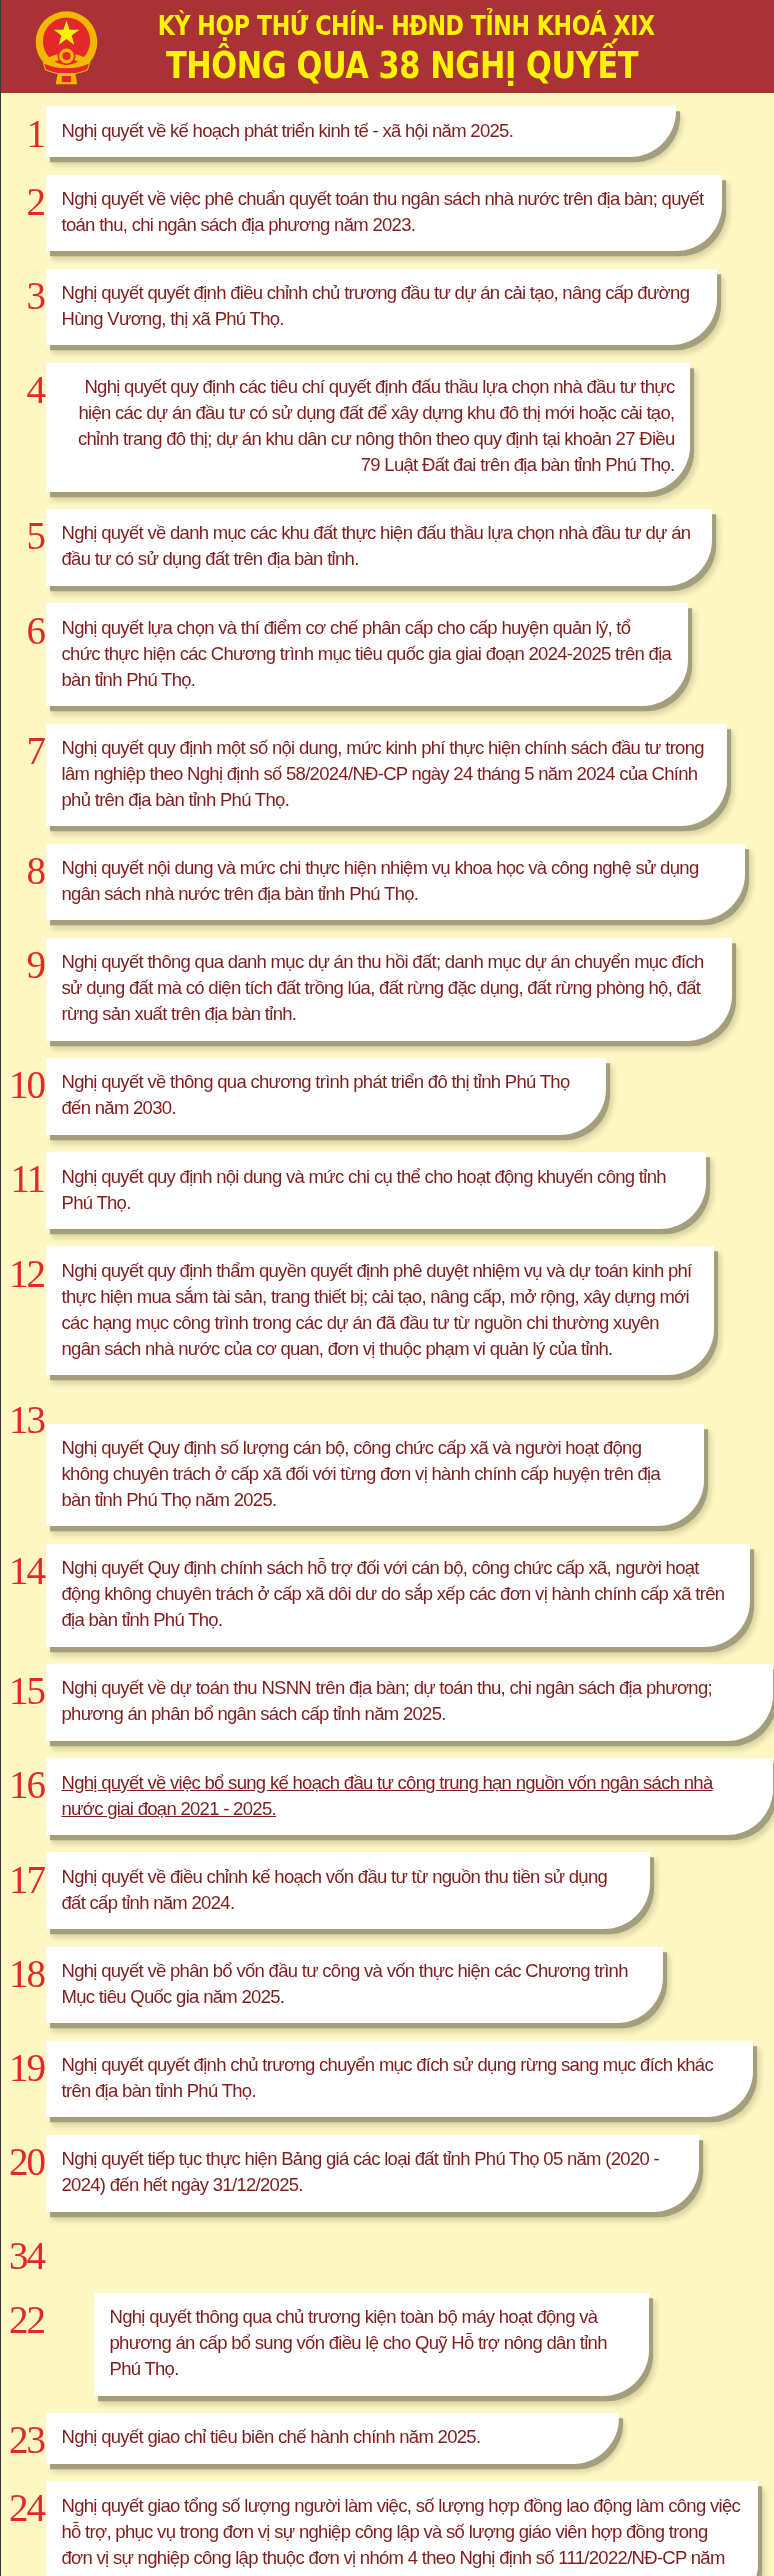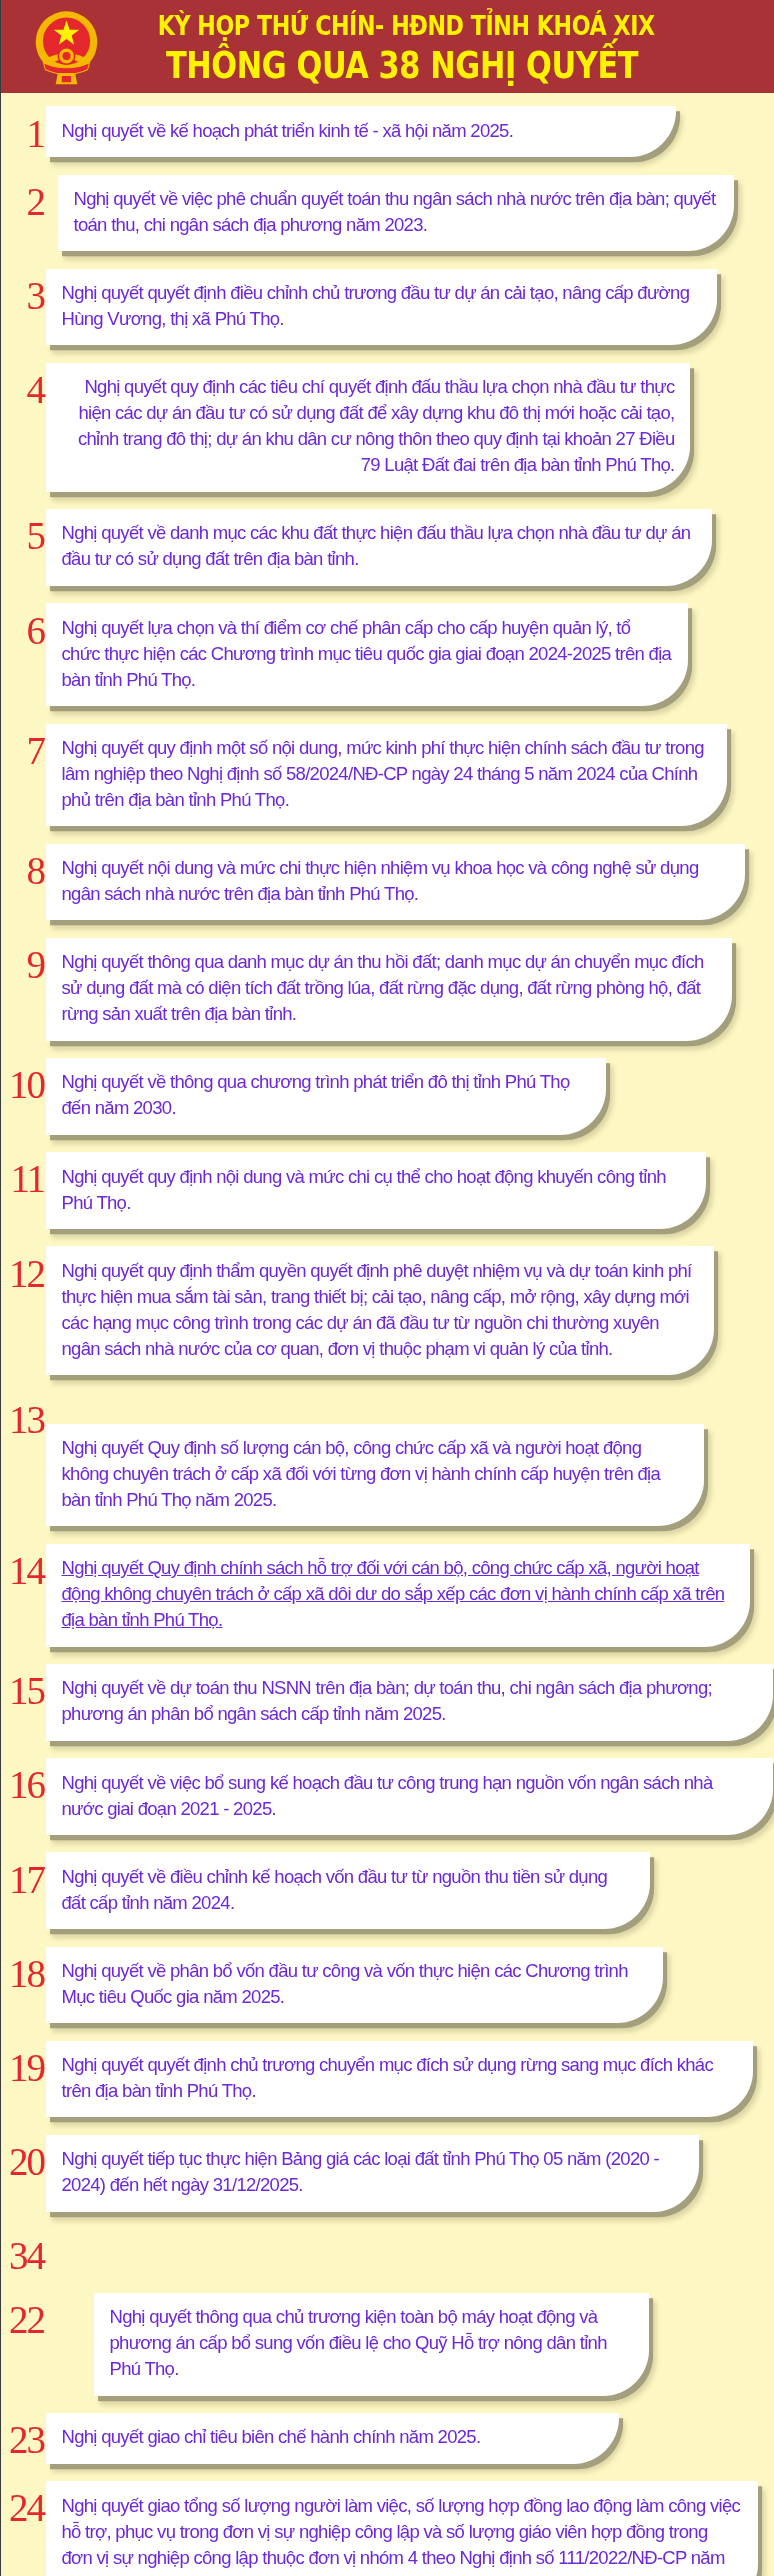--- a/index.html
+++ b/index.html
@@ -35,21 +35,21 @@
     width: 45px; flex: 0 0 45px; text-align: right; padding-right: 2.1px;
     color: #e4272d; font-family: "Liberation Serif", serif;
     font-size: 39px; line-height: 39px; margin-top: 7.2px;
     letter-spacing: -2.1px;
   }
   .card {
     position: relative; background: #ffffff;
     border-radius: 0 0 46px 0;
     box-shadow: 4.1px 5.2px 0 #a39e7c, 6.2px 8.2px 5.2px rgba(120,110,70,0.25);
     padding: 11.3px 15.5px 13.4px 15.5px;
-    color: #6d28d9; font-size: 18.5px; line-height: 26px;
+    color: #7f1d1d; font-size: 18.5px; line-height: 26px;
     letter-spacing: -0.7px;
   }
   .card-text { display: block; transform-origin: left top; }
 </style>
 </head>
 <body>
 
 <div class="page">
 
   <header class="header">
@@ -73,21 +73,21 @@
   <main class="list" id="resolution-list">
   <div class="item">
     <div class="num">1</div>
     <div class="card" style="width: 630px;">
       <span class="card-text">Nghị quyết về kế hoạch phát triển kinh tế - xã hội năm 2025.</span>
     </div>
   </div>
 
   <div class="item">
     <div class="num">2</div>
-    <div class="card" style="width: 676px; margin-left: 12px;">
+    <div class="card" style="width: 676px;">
       <span class="card-text">Nghị quyết về việc phê chuẩn quyết toán thu ngân sách nhà nước trên địa bàn; quyết toán thu, chi ngân sách địa phương năm 2023.</span>
     </div>
   </div>
 
   <div class="item">
     <div class="num">3</div>
     <div class="card" style="width: 671px;">
       <span class="card-text">Nghị quyết quyết định điều chỉnh chủ trương đầu tư dự án cải tạo, nâng cấp đường Hùng Vương, thị xã Phú Thọ.</span>
     </div>
   </div>
@@ -157,35 +157,35 @@
 
   <div class="item">
     <div class="num">13</div>
     <div class="card" style="width: 658px; margin-top: 31px;">
       <span class="card-text">Nghị quyết Quy định số lượng cán bộ, công chức cấp xã và người hoạt động không chuyên trách ở cấp xã đối với từng đơn vị hành chính cấp huyện trên địa bàn tỉnh Phú Thọ năm 2025.</span>
     </div>
   </div>
 
   <div class="item">
     <div class="num">14</div>
-    <div class="card" style="width: 704px; text-decoration: underline;">
+    <div class="card" style="width: 704px;">
       <span class="card-text">Nghị quyết Quy định chính sách hỗ trợ đối với cán bộ, công chức cấp xã, người hoạt động không chuyên trách ở cấp xã dôi dư do sắp xếp các đơn vị hành chính cấp xã trên địa bàn tỉnh Phú Thọ.</span>
     </div>
   </div>
 
   <div class="item">
     <div class="num">15</div>
     <div class="card" style="width: 727px;">
       <span class="card-text">Nghị quyết về dự toán thu NSNN trên địa bàn; dự toán thu, chi ngân sách địa phương; phương án phân bổ ngân sách cấp tỉnh năm 2025.</span>
     </div>
   </div>
 
   <div class="item">
     <div class="num">16</div>
-    <div class="card" style="width: 727px;">
+    <div class="card" style="width: 727px; text-decoration: underline;">
       <span class="card-text">Nghị quyết về việc bổ sung kế hoạch đầu tư công trung hạn nguồn vốn ngân sách nhà nước giai đoạn 2021 - 2025.</span>
     </div>
   </div>
 
   <div class="item">
     <div class="num">17</div>
     <div class="card" style="width: 604px;">
       <span class="card-text">Nghị quyết về điều chỉnh kế hoạch vốn đầu tư từ nguồn thu tiền sử dụng đất cấp tỉnh năm 2024.</span>
     </div>
   </div>

